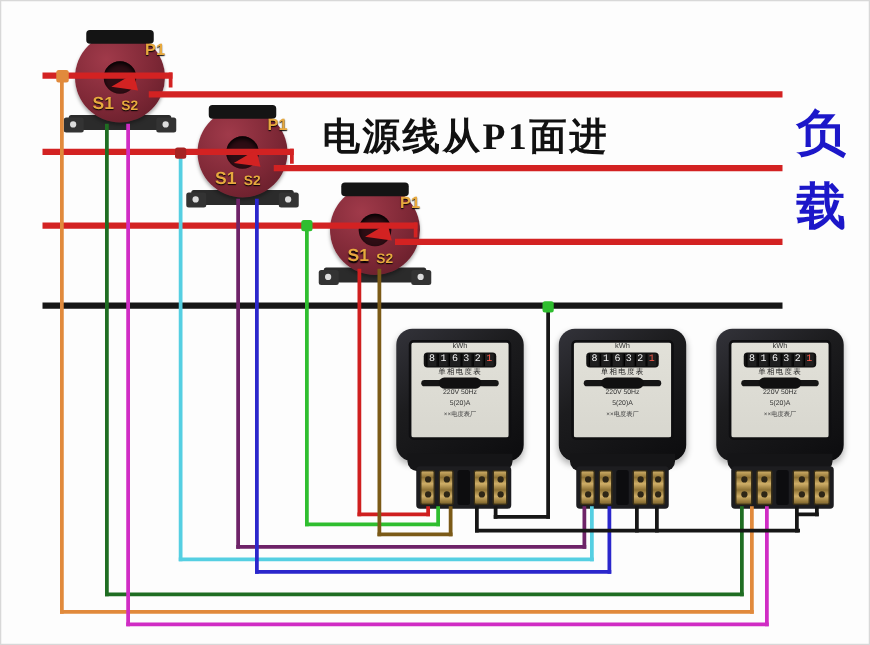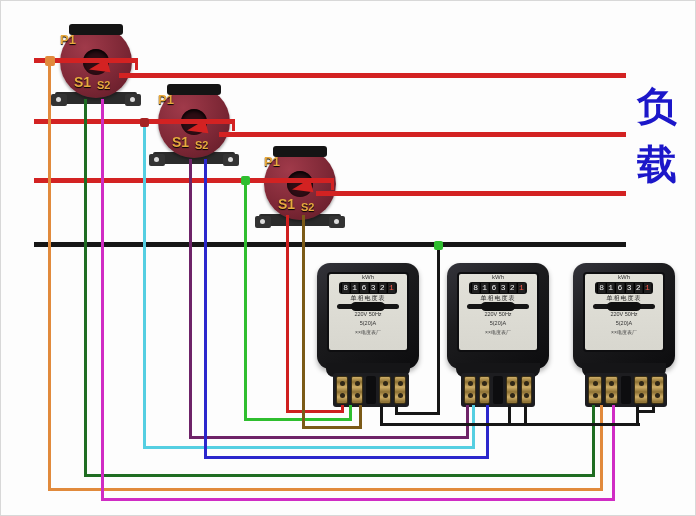--- a/index.html
+++ b/index.html
@@ -27,21 +27,21 @@
          transform:rotate(-14deg);z-index:6;}
   
   .ct{position:absolute;width:72px;height:72px;z-index:2;}
   .ct .ring{position:absolute;left:0;top:0;width:72px;height:72px;border-radius:50%;
             background:radial-gradient(circle at 35% 30%, #a03a4a 0%, var(--c-ct-body) 55%, #5d1a26 100%);
             box-shadow:0 2px 3px rgba(0,0,0,.35);}
   .ct .hole{position:absolute;left:23px;top:23px;width:26px;height:26px;border-radius:50%;
             background:var(--c-ct-hole);box-shadow:inset 0 2px 4px #000;}
   .ct .band{position:absolute;left:9px;top:-2px;width:54px;height:11px;border-radius:3px;
             background:#141414;}
-  .ct .p1{position:absolute;left:0;right:0;top:6px;text-align:left;color:var(--c-label-amber);
+  .ct .p1{position:absolute;left:0;right:0;top:6px;text-align:right;color:var(--c-label-amber);
           font-weight:bold;font-size:13px;text-shadow:0 1px 1px #000;}
   .ct .s1{position:absolute;left:14px;top:48px;color:var(--c-label-amber);font-weight:bold;
           font-size:14px;text-shadow:0 1px 1px #000;}
   .ct .s2{position:absolute;left:37px;top:53px;color:var(--c-label-amber);font-weight:bold;
           font-size:11px;text-shadow:0 1px 1px #000;}
   .ct .bracket{position:absolute;left:-5px;top:66px;width:82px;height:12px;background:#2b2b2b;
                border-radius:2px;}
   .ct .foot{position:absolute;top:68px;width:16px;height:12px;background:#333;border-radius:2px;}
   .ct .foot.l{left:-9px;} .ct .foot.r{left:65px;}
   .ct .foot::after{content:"";position:absolute;left:5px;top:3px;width:5px;height:5px;
@@ -83,20 +83,21 @@
             letter-spacing:2px;white-space:nowrap;font-family:"Liberation Serif",serif;z-index:5;}
   .loadchar{position:absolute;left:636px;font-size:40px;font-weight:bold;color:var(--c-title-blue);
             font-family:"Liberation Serif",serif;z-index:5;}
   .z3{z-index:3;} .z4{z-index:4;}
 </style>
 </head>
 <body>
 
 <div id="stage">
 
+  <div class="subtitle">电源线从P1面进</div>
   <div class="loadchar" style="top:78px;">负</div>
   <div class="loadchar" style="top:136px;">载</div>
 
   <div class="h bus c-busred z3" style="left:33px;top:57px;width:104px;"></div>
   <div class="v c-busred z3" style="left:134px;top:57px;width:3px;height:12px;"></div>
   <div class="arrow" style="left:88px;top:60px;"></div>
   <div class="h bus c-busred z3" style="left:118px;top:72px;width:507px;"></div>
 
   <div class="h bus c-busred z3" style="left:33px;top:118px;width:201px;"></div>
   <div class="v c-busred z3" style="left:231px;top:118px;width:3px;height:12px;"></div>

